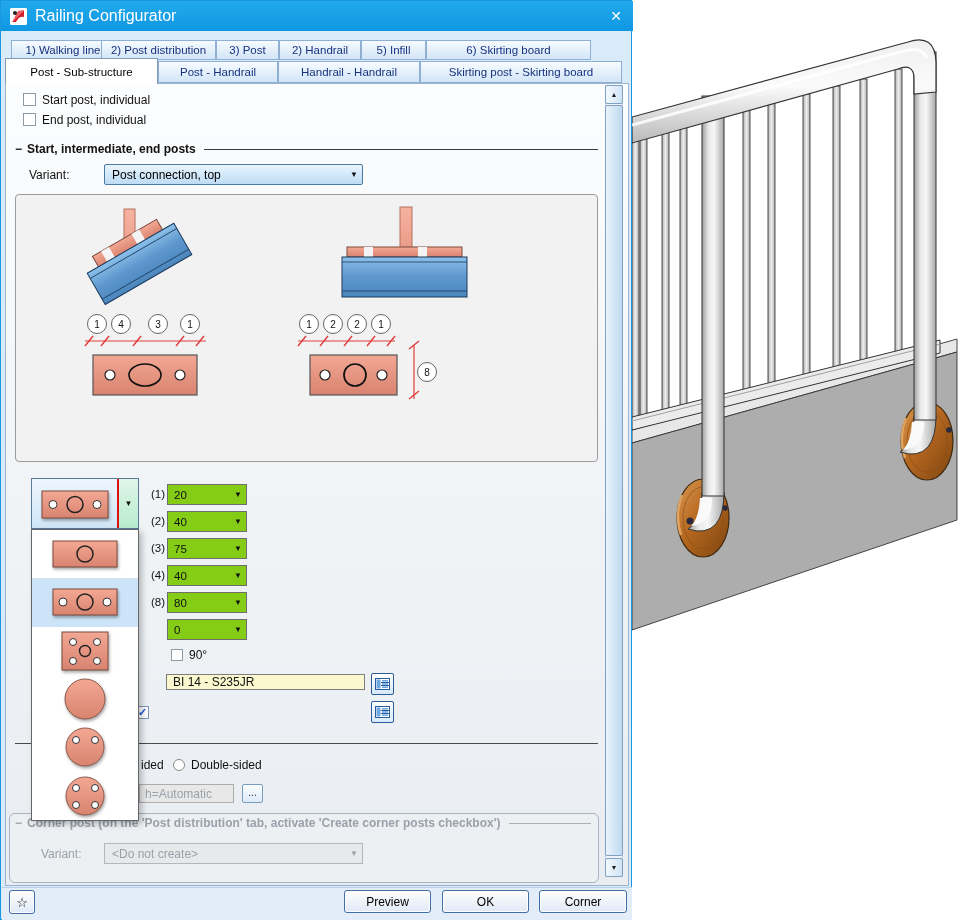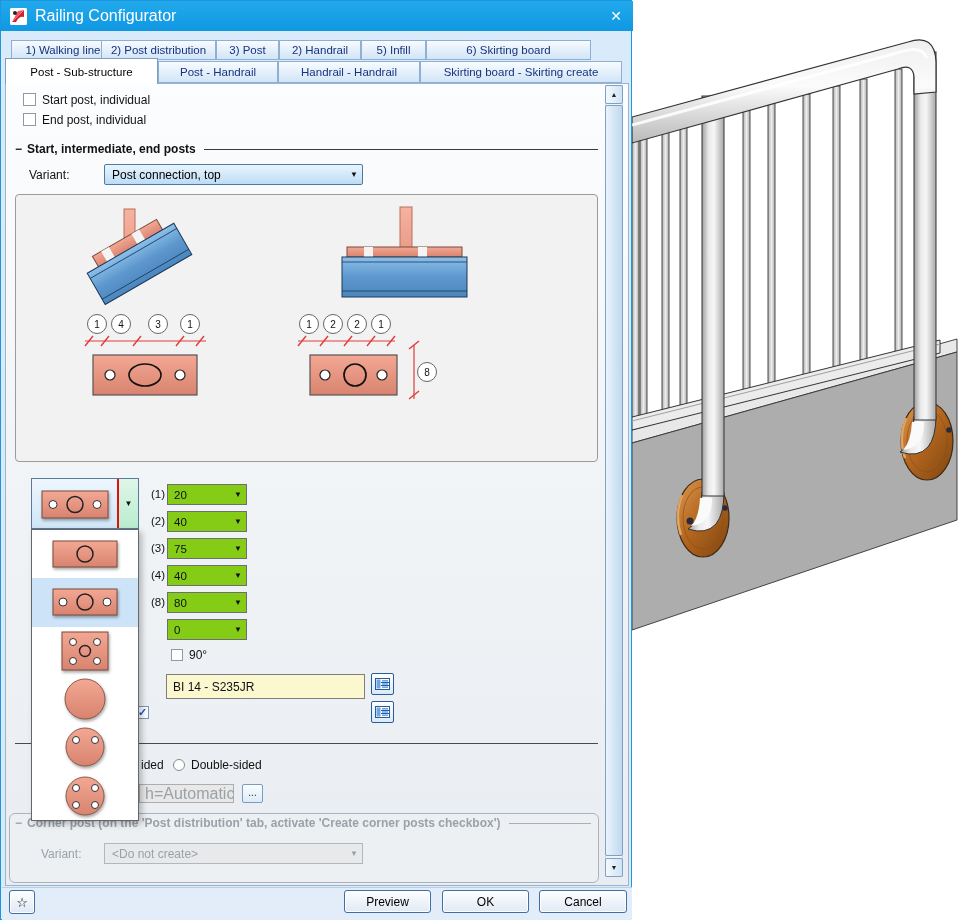--- a/index.html
+++ b/index.html
@@ -65,26 +65,26 @@
                  display: flex; align-items: center; justify-content: center; font-size: 8px; color: #111; }
 
   .plate-list { position: absolute; left: 30px; top: 528px; width: 108px; height: 292px;
                 background: #fff; border: 1px solid #666; z-index: 10;
                 display: flex; flex-direction: column; box-shadow: 3px 3px 6px rgba(0,0,0,0.25); }
   .plate-item { flex: 1; display: flex; align-items: center; justify-content: center; }
   .plate-item.selected { background: #cde4f8; }
 
   .param-label { position: absolute; width: 24px; text-align: right; font-size: 11.5px; }
 
-  .field-yellow { position: absolute; height: 25px; background: #fbf8cf; border: 1px solid #7e7e7e;
+  .field-yellow { position: absolute; height: 16px; background: #fbf8cf; border: 1px solid #7e7e7e;
                   display: flex; align-items: center; padding-left: 6px; font-size: 12px; white-space: nowrap; overflow: hidden; }
   .cat-btn { position: absolute; width: 23px; height: 22px; border: 1px solid #2a5c9a; border-radius: 2px;
              background: linear-gradient(180deg, #ffffff, #d8e9fa); display: flex; align-items: center; justify-content: center; }
   .field-gray { position: absolute; height: 19px; background: #e8e8e8; border: 1px solid #adadad;
-                display: flex; align-items: center; padding-left: 5px; color: #9aa1a9; font-size: 16px; }
+                display: flex; align-items: center; padding-left: 5px; color: #9aa1a9; font-size: 12px; }
   .dots-btn { position: absolute; width: 21px; height: 19px; border: 1px solid #7a9cc0; border-radius: 2px;
               background: linear-gradient(180deg, #fbfdfe, #dcebf8); font-size: 10px; text-align: center; line-height: 15px; color: #333; }
 
   .sepline { position: absolute; height: 0; border-top: 1px solid #4a4a4a; }
 
   .corner-panel { position: absolute; left: 8px; top: 812px; width: 590px; height: 70px;
                   background: #edf0f3; border: 1px solid #a9b4bf; border-radius: 6px; }
 
   
   .sb-track { position: absolute; left: 604px; top: 84px; width: 18px; height: 792px; background: #eef4fa; border: 1px solid #c2d4e4; }
@@ -125,21 +125,21 @@
     <div class="tab row1" style="left:10px;width:104px;">1) Walking line</div>
     <div class="tab row1" style="left:100px;width:115px;">2) Post distribution</div>
     <div class="tab row1" style="left:215px;width:63px;">3) Post</div>
     <div class="tab row1" style="left:278px;width:82px;">2) Handrail</div>
     <div class="tab row1" style="left:360px;width:65px;">5) Infill</div>
     <div class="tab row1" style="left:425px;width:165px;">6) Skirting board</div>
 
     <div class="tab row2 active" style="left:4px;width:153px;">Post - Sub-structure</div>
     <div class="tab row2" style="left:157px;width:120px;">Post - Handrail</div>
     <div class="tab row2" style="left:277px;width:142px;">Handrail - Handrail</div>
-    <div class="tab row2" style="left:419px;width:202px;">Skirting board - Skirting create</div>
+    <div class="tab row2" style="left:419px;width:202px;">Skirting post - Skirting board</div>
 
     <div class="content"></div>
 
     <div class="checkbox" style="left:22px;top:92px;"></div>
     <div class="lbl" style="left:41px;top:92px;">Start post, individual</div>
     <div class="checkbox" style="left:22px;top:112px;"></div>
     <div class="lbl" style="left:41px;top:112px;">End post, individual</div>
 
     <div class="group-head" style="left:14px;top:141px;width:583px;">
       <span class="minus">−</span>
@@ -394,21 +394,21 @@
 
     <div class="sb-track"></div>
     <div class="sb-btn" style="top:84px;">▲</div>
     <div class="sb-thumb"></div>
     <div class="sb-btn" style="top:857px;">▼</div>
 
     <div class="footer"></div>
     <div class="btn" style="left:8px;top:889px;width:26px;height:24px;font-size:13px;">☆</div>
     <div class="btn" style="left:343px;top:889px;width:87px;">Preview</div>
     <div class="btn" style="left:441px;top:889px;width:87px;">OK</div>
-    <div class="btn" style="left:538px;top:889px;width:88px;">Cancel</div>
+    <div class="btn" style="left:538px;top:889px;width:88px;">Corner</div>
   </div>
 
   <svg class="preview-3d" viewBox="0 0 333 920">
     <defs>
       <linearGradient id="railG" x1="0" y1="0" x2="0" y2="1">
         <stop offset="0" stop-color="#efefef"></stop>
           <stop offset="0.45" stop-color="#fbfbfb"></stop>
           <stop offset="1" stop-color="#b9b9b9"></stop>
       </linearGradient>
       <linearGradient id="postGr" x1="0" y1="0" x2="1" y2="0">

